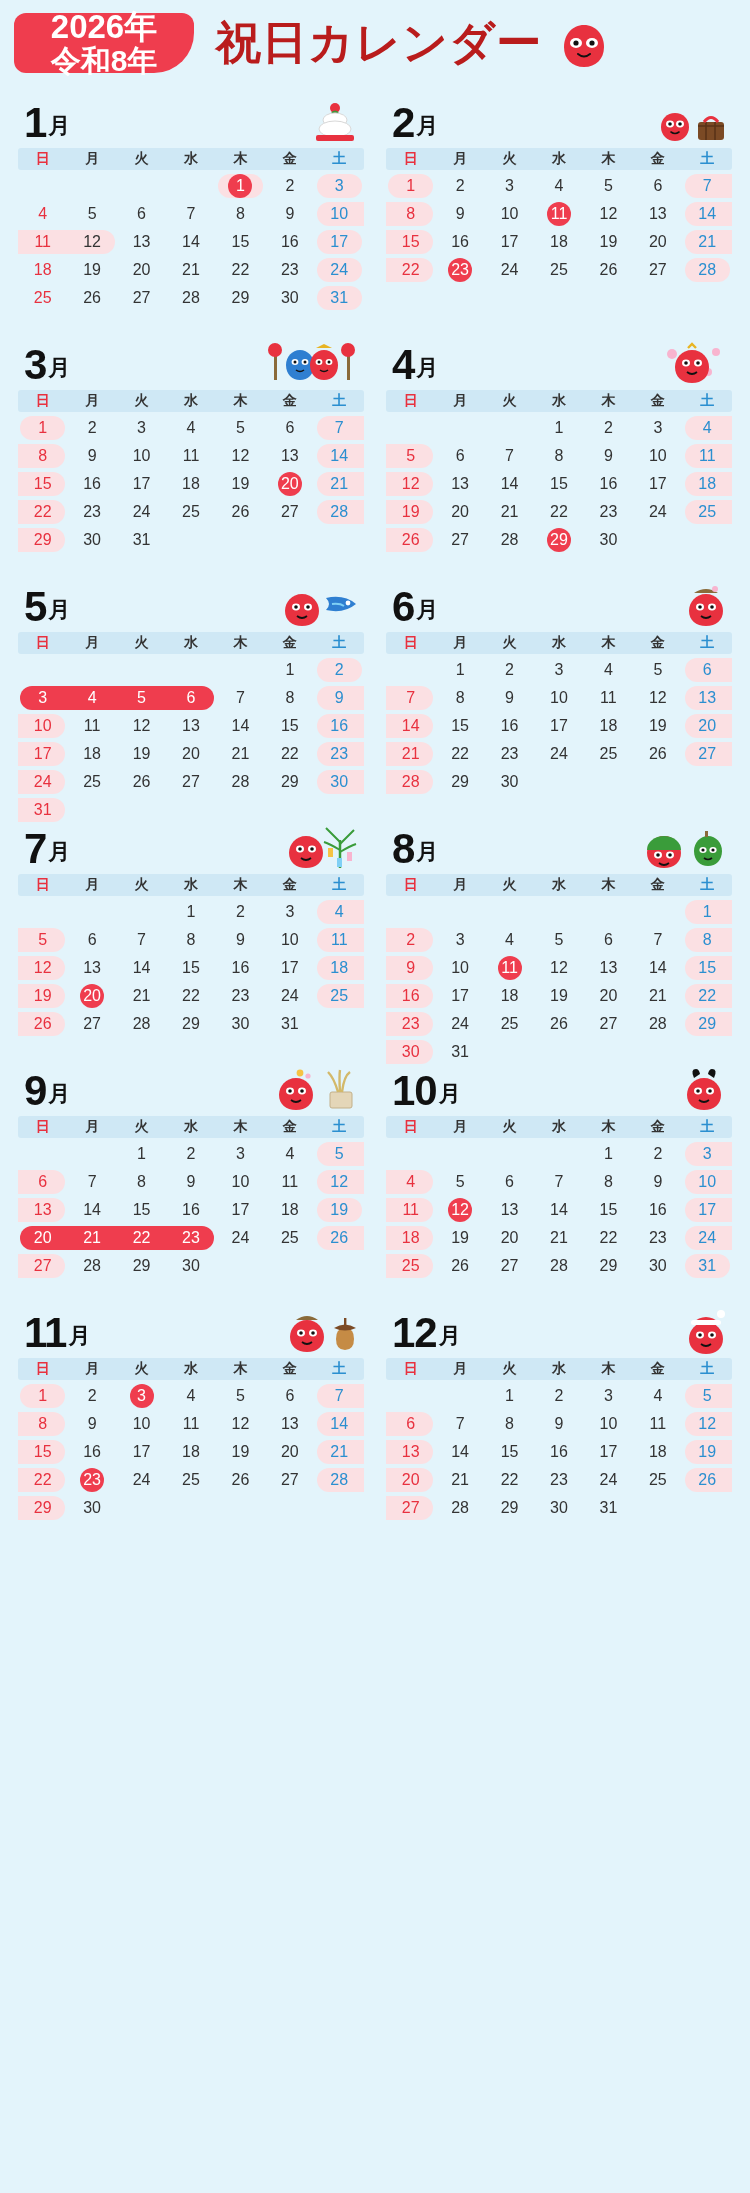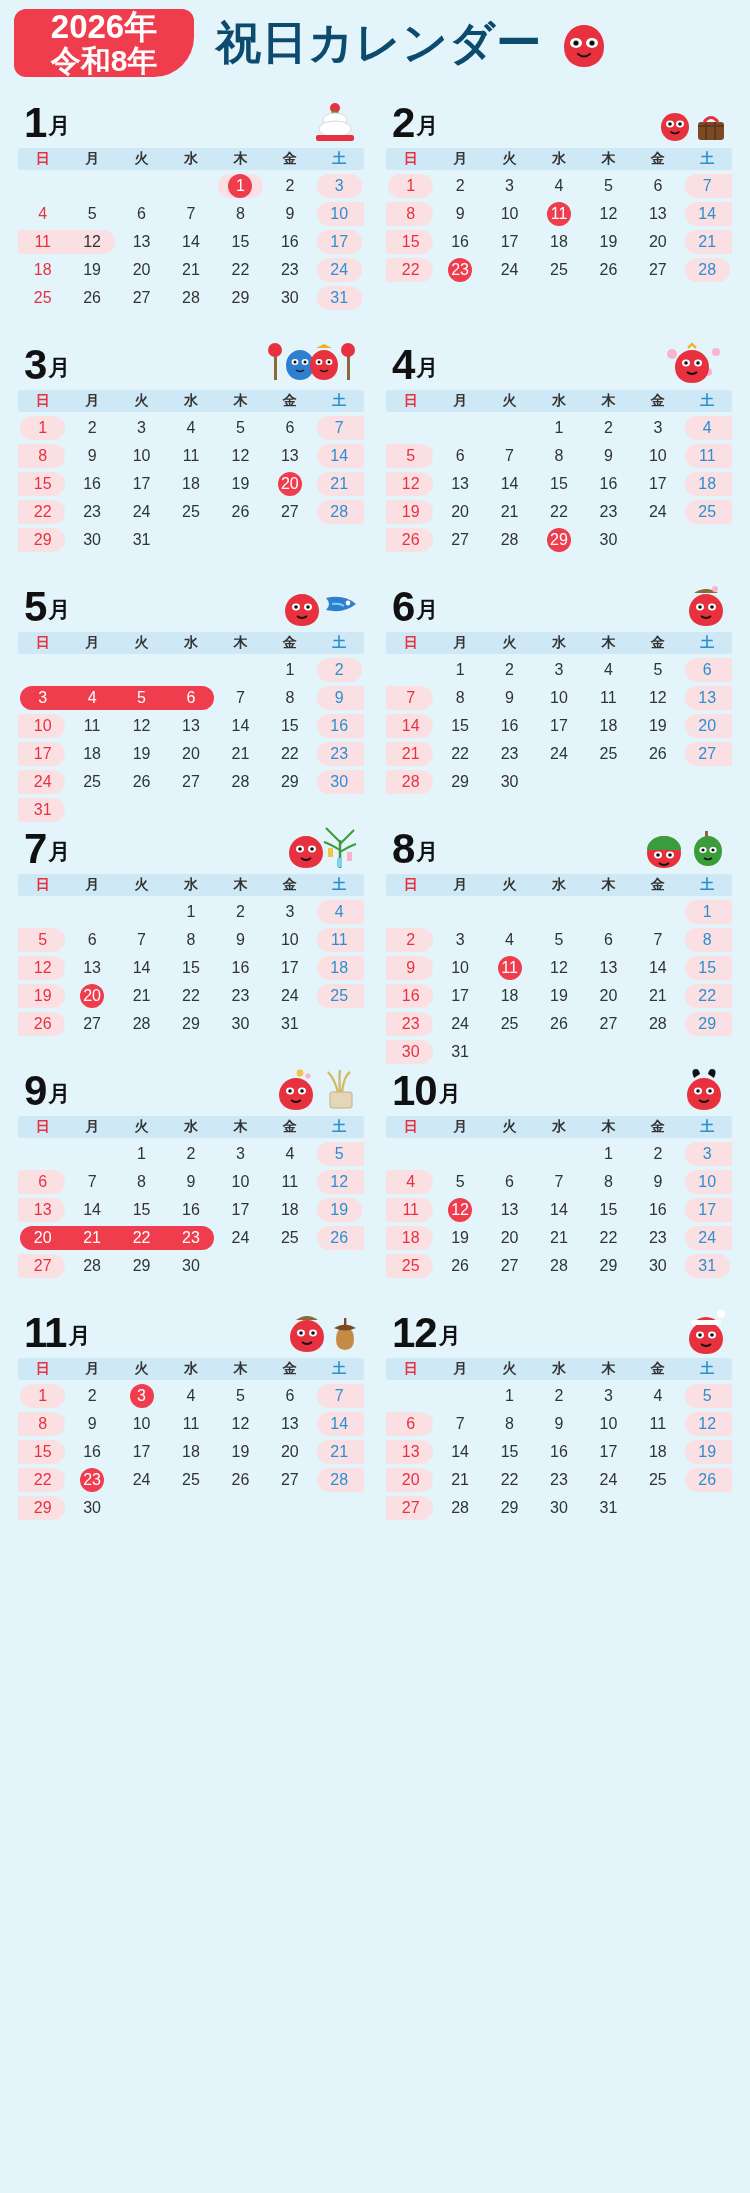--- a/index.html
+++ b/index.html
@@ -20,36 +20,36 @@
   .header {
     position: relative;
     height: 86px;
     display: flex;
     align-items: center;
     padding-left: 14px;
   }
   .year-badge {
     position: relative;
     width: 180px;
-    height: 68px;
+    height: 60px;
     background: #ef3d4e;
     border-radius: 12px 12px 40px 12px;
     color: #ffffff;
     display: flex;
     flex-direction: column;
     justify-content: center;
     align-items: center;
     line-height: 1.05;
   }
   .year-badge .y1 { font-size: 33px; font-weight: bold; letter-spacing: 0px; }
   .year-badge .y2 { font-size: 30px; font-weight: bold; }
   .header-title {
     font-size: 45px;
     font-weight: bold;
-    color: #0c4a6e;
+    color: #b91c1c;
     margin-left: 22px;
     letter-spacing: 1px;
   }
   .header-daruma {
     margin-left: 16px;
     margin-top: 4px;
   }
 
   
   .months {

